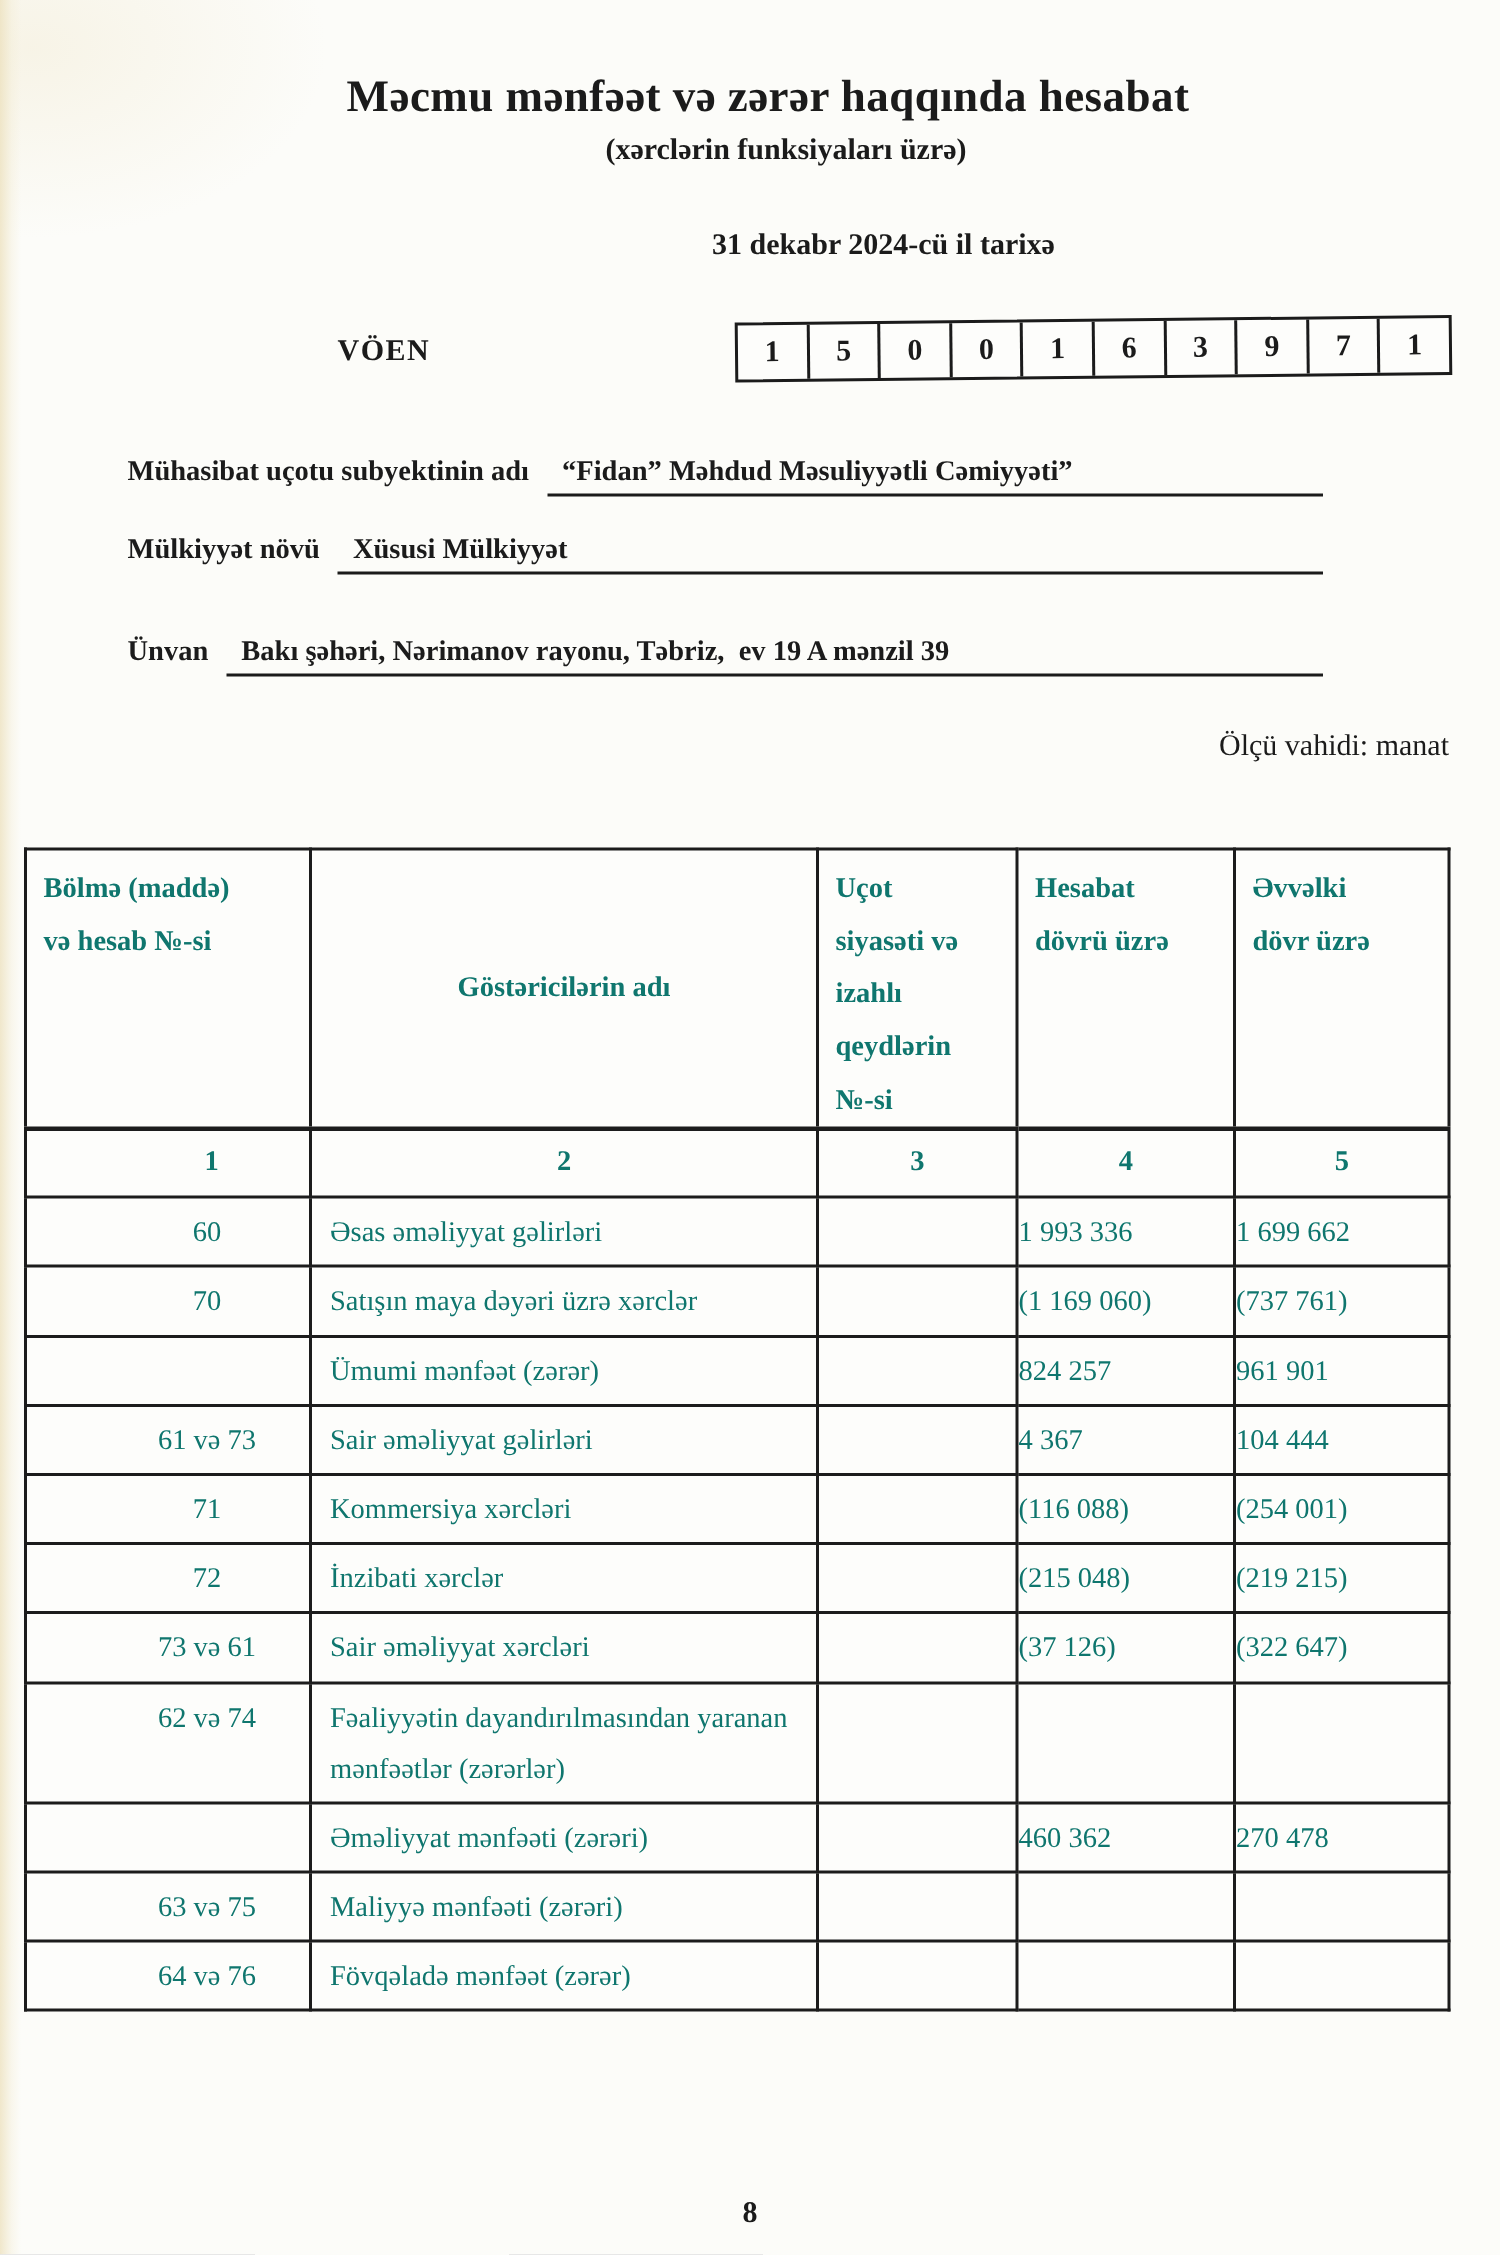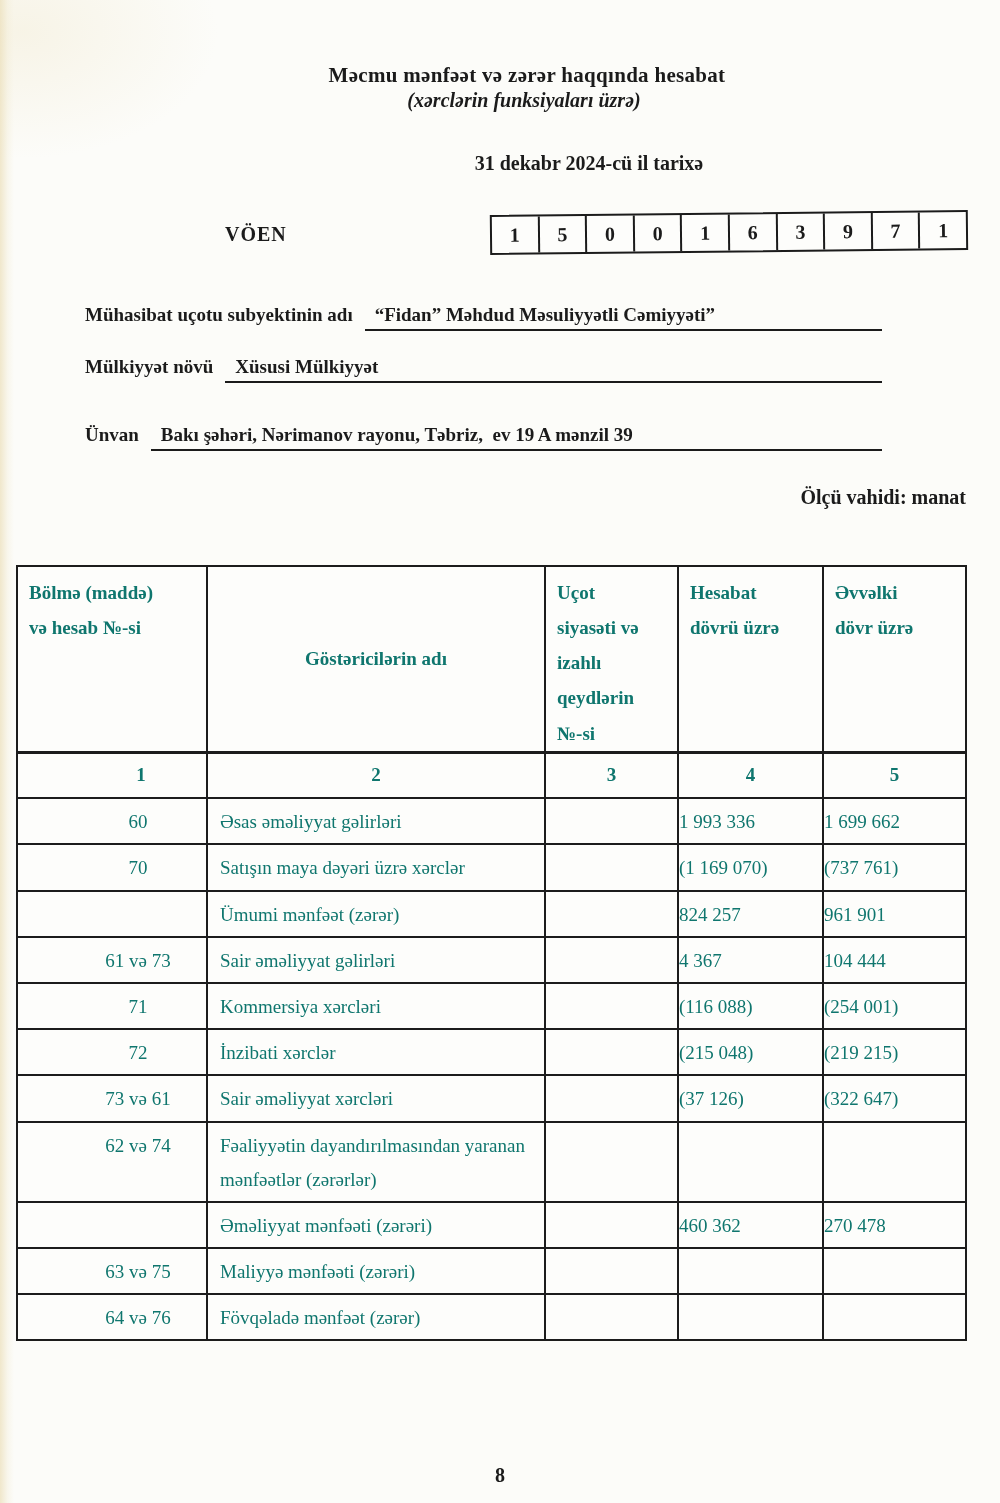--- a/index.html
+++ b/index.html
@@ -17,28 +17,28 @@
     position:absolute;left:0;top:0;bottom:0;width:14px;
     background:linear-gradient(90deg,rgba(236,224,188,.75) 0%,rgba(242,235,210,.35) 55%,rgba(250,248,240,0) 100%);
     pointer-events:none;
   }
   .scan-blotch{
     position:absolute;left:0;top:0;width:220px;height:160px;
     background:radial-gradient(ellipse at 10% 20%,rgba(238,228,196,.35),rgba(255,255,255,0) 70%);
     pointer-events:none;
   }
   .title{
-    position:absolute;top:48px;left:0;width:976px;margin:15px;
+    position:absolute;top:48px;left:0;width:976px;margin:0;
     box-sizing:border-box;padding-left:48px;
-    text-align:center;font-size:21px;font-weight:700;letter-spacing:.3px;
+    text-align:center;font-size:30px;font-weight:700;letter-spacing:.3px;
   }
   .subtitle{
     position:absolute;top:89px;left:0;width:1000px;
     box-sizing:border-box;padding-left:48px;
-    text-align:center;font-size:20px;font-weight:700;font-style:italic;
+    text-align:center;font-size:20px;font-weight:700;
   }
   .date-line{
     position:absolute;top:152px;left:0;width:1000px;
     box-sizing:border-box;padding-left:178px;
     text-align:center;font-size:20px;font-weight:700;
   }
   .voen-row{position:absolute;top:215px;left:0;width:1000px;height:42px;}
   .voen-label{
     position:absolute;left:225px;top:8px;
     font-size:20px;font-weight:700;letter-spacing:1px;
@@ -61,21 +61,21 @@
   }
   .f-label{font-size:19px;font-weight:700;white-space:nowrap;padding-right:12px;}
   .f-value{
     flex:1;border-bottom:2px solid #1b1b1b;
     font-size:19px;font-weight:700;white-space:pre;
     padding:0 0 3px 10px;
   }
   .field-entity{top:304px;}
   .field-ownership{top:356px;}
   .field-address{top:424px;}
-  .unit-note{position:absolute;top:486px;right:34px;font-size:20px;font-weight:700;}
+  .unit-note{position:absolute;top:486px;right:34px;font-size:20px;font-weight:400;}
   table.report{
     position:absolute;top:565px;left:16px;width:949px;
     border-collapse:collapse;table-layout:fixed;
     font-size:19px;color:#0f766e;
     background:#fdfdfb;
   }
   table.report th, table.report td{
     border:2px solid #1c1c1c;
     box-sizing:border-box;
     overflow:hidden;
@@ -185,21 +185,21 @@
           <td class="c0">60</td>
           <td class="c1">Əsas əməliyyat gəlirləri</td>
           <td class="c2"></td>
           <td class="c3">1 993 336</td>
           <td class="c4">1 699 662</td>
         </tr>
         <tr>
           <td class="c0">70</td>
           <td class="c1">Satışın maya dəyəri üzrə xərclər</td>
           <td class="c2"></td>
-          <td class="c3">(1 169 070)</td>
+          <td class="c3">(1 169 060)</td>
           <td class="c4">(737 761)</td>
         </tr>
         <tr>
           <td class="c0"></td>
           <td class="c1">Ümumi mənfəət (zərər)</td>
           <td class="c2"></td>
           <td class="c3">824 257</td>
           <td class="c4">961 901</td>
         </tr>
         <tr>

